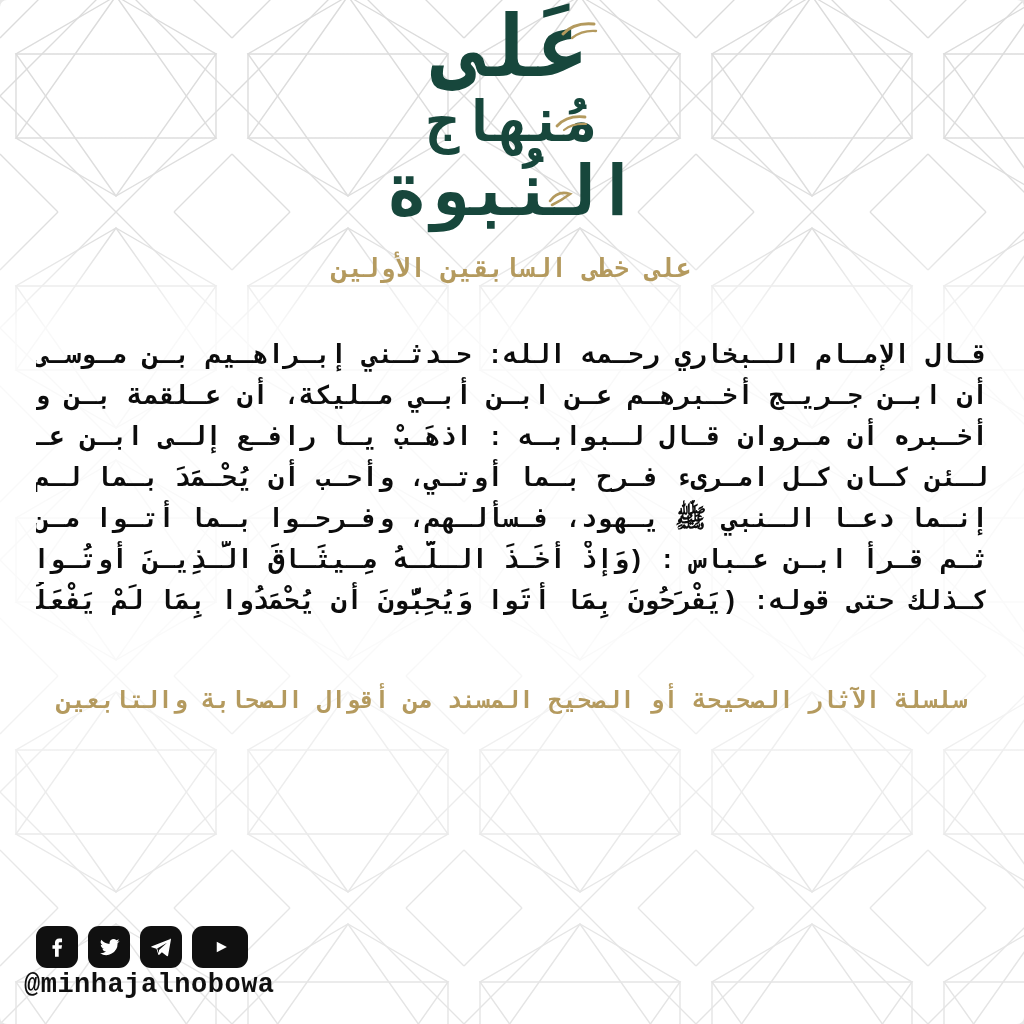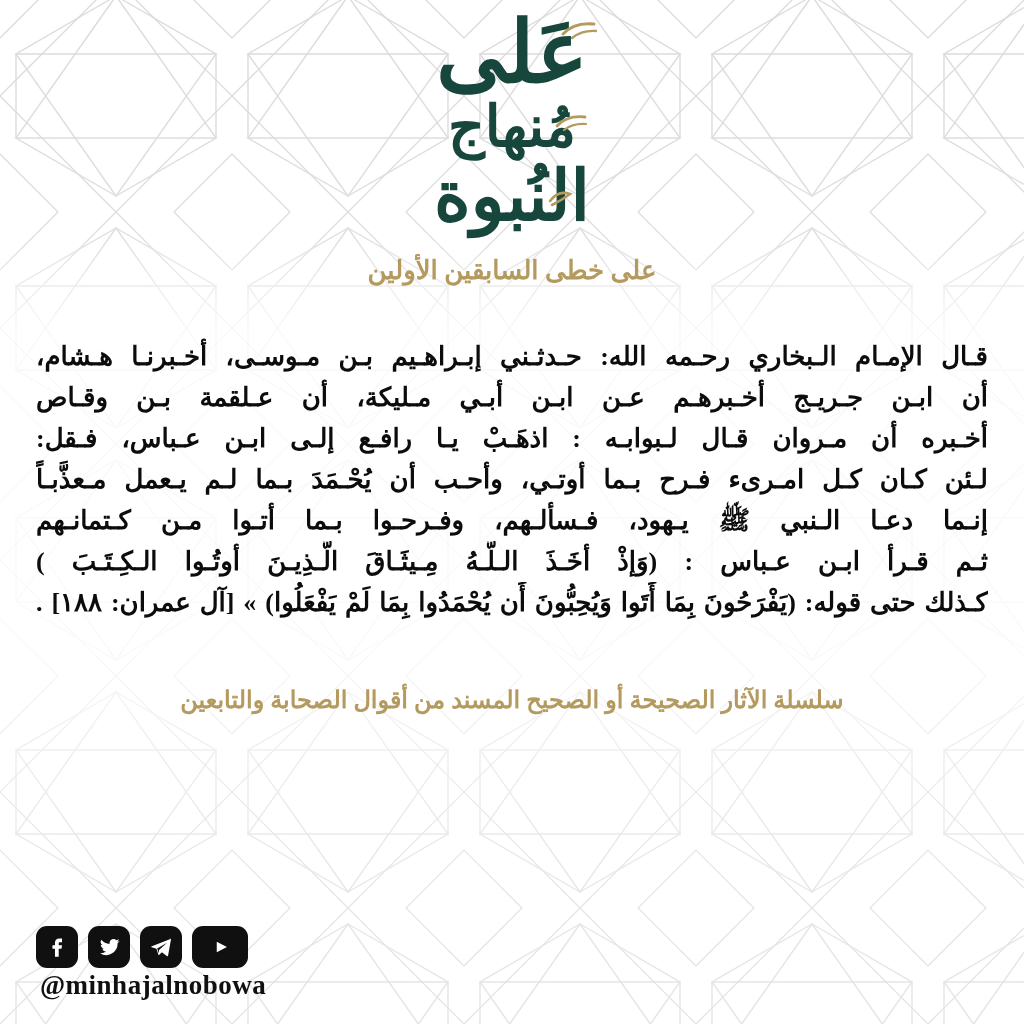--- a/index.html
+++ b/index.html
@@ -1,19 +1,20 @@
 <!DOCTYPE html>
 <html lang="ar"><head>
 <meta charset="utf-8">
 <style>
   html,body{margin:0;padding:0;background:#e8e8e8;}
   #canvas{
     position:relative;width:1024px;height:1024px;margin:0 auto;
     background:#ffffff;overflow:hidden;
-    font-family:Liberation Serif, serif;
+    font-family:Liberation Mono, monospace;
+    border-radius:7px;
   }
   
   .bg-pattern{position:absolute;inset:0;width:100%;height:100%;}
   .fade-overlay{
     position:absolute;inset:0;
     background:linear-gradient(180deg,
       rgba(255,255,255,0) 0%,
       rgba(255,255,255,0.10) 23%,
       rgba(255,255,255,0.82) 32%,
       rgba(255,255,255,0.86) 63%,
@@ -48,21 +49,21 @@
   }
   
   .social-row{position:absolute;left:36px;top:926px;display:flex;gap:10px;}
   .social-icon{
     width:42px;height:42px;background:#101010;border-radius:11px;
     display:flex;align-items:center;justify-content:center;cursor:pointer;
   }
   .social-icon.wide{width:56px;}
   .social-icon svg{width:26px;height:26px;fill:#ffffff;}
   .handle{
-    position:absolute;left:40px;top:970px;color:#101010;
+    position:absolute;left:24px;top:970px;color:#101010;
     font-weight:bold;font-size:27px;letter-spacing:0.5px;
   }
 </style>
 </head>
 <body>
 
 <div id="canvas">
 
   <svg class="bg-pattern" xmlns="http://www.w3.org/2000/svg" width="1024" height="1024">
     <defs>

